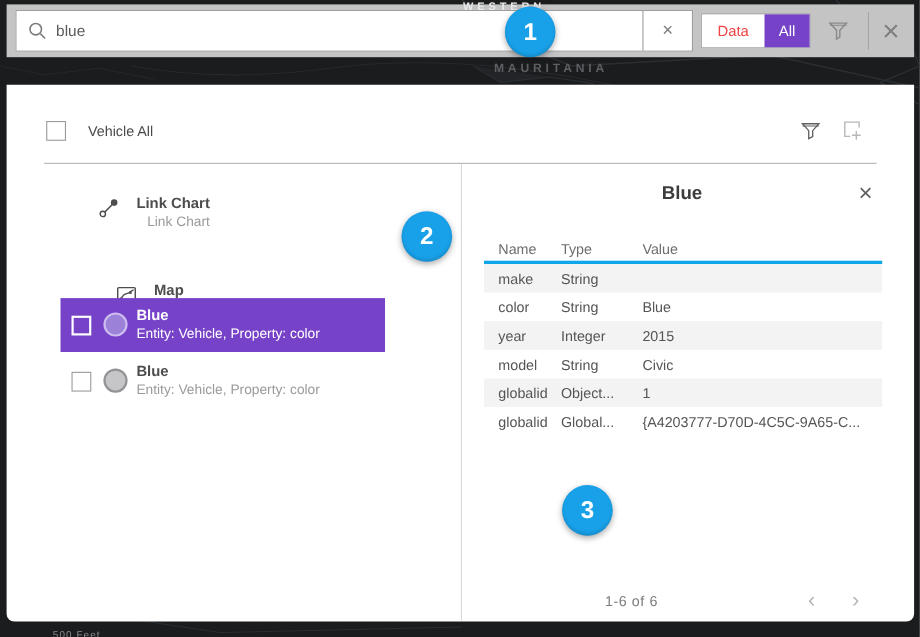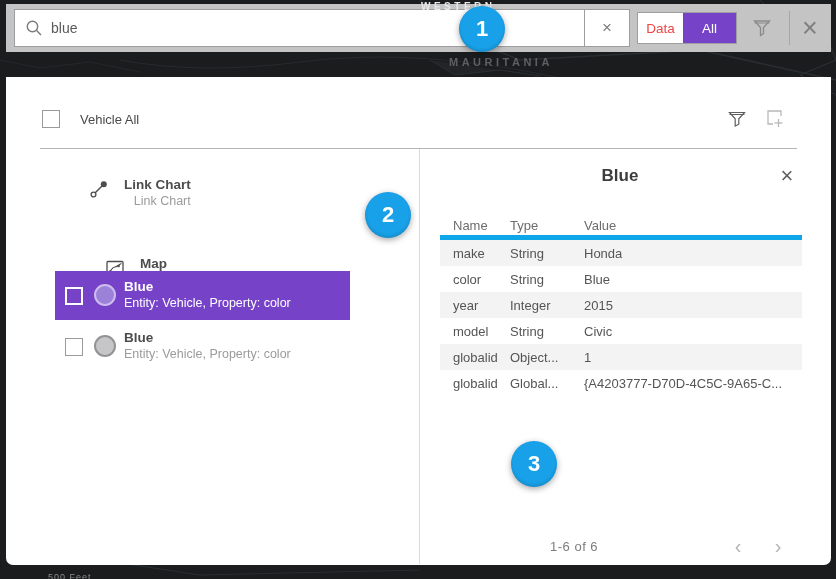--- a/index.html
+++ b/index.html
@@ -16,21 +16,21 @@
 
   
   .topbar { position:absolute; left:6px; top:4px; width:825px; height:48px; background:#c4c4c4; z-index:5; }
   .search-box { position:absolute; left:8px; top:5px; width:616px; height:38px; background:#fff; border:1px solid #9e9e9e; display:flex; align-items:center; }
   .search-box .mag { margin-left:10px; width:18px; height:18px; flex:0 0 auto; }
   .search-input { flex:1; border:none; outline:none; font-family:"Liberation Sans",sans-serif; font-size:14px; color:#5a5a5a; padding:0 8px; height:100%; background:transparent; }
   .clear-btn { width:45px; height:100%; border-left:1px solid #9e9e9e; display:flex; align-items:center; justify-content:center; font-size:17px; color:#7d7d7d; cursor:pointer; }
   .segmented { position:absolute; left:631px; top:8px; width:100px; height:32px; background:#fff; border:1px solid #9e9e9e; display:flex; }
   .seg-opt { display:flex; align-items:center; justify-content:center; font-size:13.5px; cursor:pointer; }
   .seg-data { flex:1; color:#ef4444; }
-  .seg-all { width:53px; background:#7642C8; color:#fff; }
+  .seg-all { width:41px; background:#7642C8; color:#fff; }
   .topbar-filter { position:absolute; left:746px; top:14px; width:20px; height:20px; cursor:pointer; }
   .topbar-divider { position:absolute; left:783px; top:7px; width:1px; height:34px; background:#a6a6a6; }
   .topbar-close { position:absolute; left:790px; top:5px; width:28px; height:38px; display:flex; align-items:center; justify-content:center; font-size:27px; font-weight:300; color:#7f7f7f; cursor:pointer; line-height:1; }
 
   
   .modal { position:absolute; left:6px; top:77px; width:825px; height:488px; background:#fff; border-radius:0 0 7px 7px; z-index:4; }
   .checkbox { width:18px; height:18px; border:1px solid #9a9a9a; background:#fff; cursor:pointer; }
   .select-all-row { position:absolute; left:36px; top:33px; display:flex; align-items:center; }
   .select-all-label { margin-left:20px; font-size:13px; color:#4a4a4a; }
   .hdr-filter { position:absolute; left:722px; top:33px; width:18px; height:18px; cursor:pointer; }
@@ -51,21 +51,21 @@
   .row-selected { background:#7642C8; }
   .row-selected .checkbox { background:transparent; border:2px solid #fff; }
   .row-selected .node { background:#9b82d8; border:2px solid #cdbcf0; }
   .row-selected .item-title, .row-selected .item-sub { color:#fff; }
   .row-plain .node { background:#c6c6c8; border:2px solid #939396; }
 
   
   .detail-title { position:absolute; left:434px; top:89px; width:360px; text-align:center; font-size:17px; font-weight:bold; color:#3c3c3c; }
   .detail-close { position:absolute; left:768px; top:86px; width:26px; height:26px; display:flex; align-items:center; justify-content:center; font-size:22px; font-weight:300; color:#5f5f5f; cursor:pointer; }
   .tbl { position:absolute; left:434px; top:138px; width:362px; font-size:13px; color:#555; }
-  .tbl-head { display:flex; height:25px; align-items:center; color:#6d6d6d; border-bottom:5px solid #0ea5e9; }
+  .tbl-head { display:flex; height:25px; align-items:center; color:#6d6d6d; border-bottom:3px solid #0ea5e9; }
   .tbl-row { display:flex; height:26px; align-items:center; }
   .tbl-row:nth-child(even) { background:#f3f3f4; }
   .c-name { width:70px; padding-left:13px; }
   .c-type { width:74px; }
   .c-value { flex:1; white-space:nowrap; overflow:hidden; }
   .pagination { position:absolute; left:434px; top:454px; width:362px; height:30px; display:flex; align-items:center; }
   .pag-label { position:absolute; left:110px; font-size:13px; color:#7c7c7c; letter-spacing:.5px; }
   .pag-prev, .pag-next { position:absolute; top:0; width:26px; height:30px; display:flex; align-items:center; justify-content:center; font-size:20px; color:#b4b4b4; cursor:pointer; }
   .pag-prev { left:285px; } .pag-next { left:325px; }
 
@@ -184,21 +184,20 @@
 
     <div class="tbl">
       <div class="tbl-head">
         <div class="c-name">Name</div>
         <div class="c-type">Type</div>
         <div class="c-value">Value</div>
       </div>
       <div class="tbl-row">
         <div class="c-name">make</div>
         <div class="c-type">String</div>
-        <div class="c-value">Honda</div>
       </div>
       <div class="tbl-row">
         <div class="c-name">color</div>
         <div class="c-type">String</div>
         <div class="c-value">Blue</div>
       </div>
       <div class="tbl-row">
         <div class="c-name">year</div>
         <div class="c-type">Integer</div>
         <div class="c-value">2015</div>

